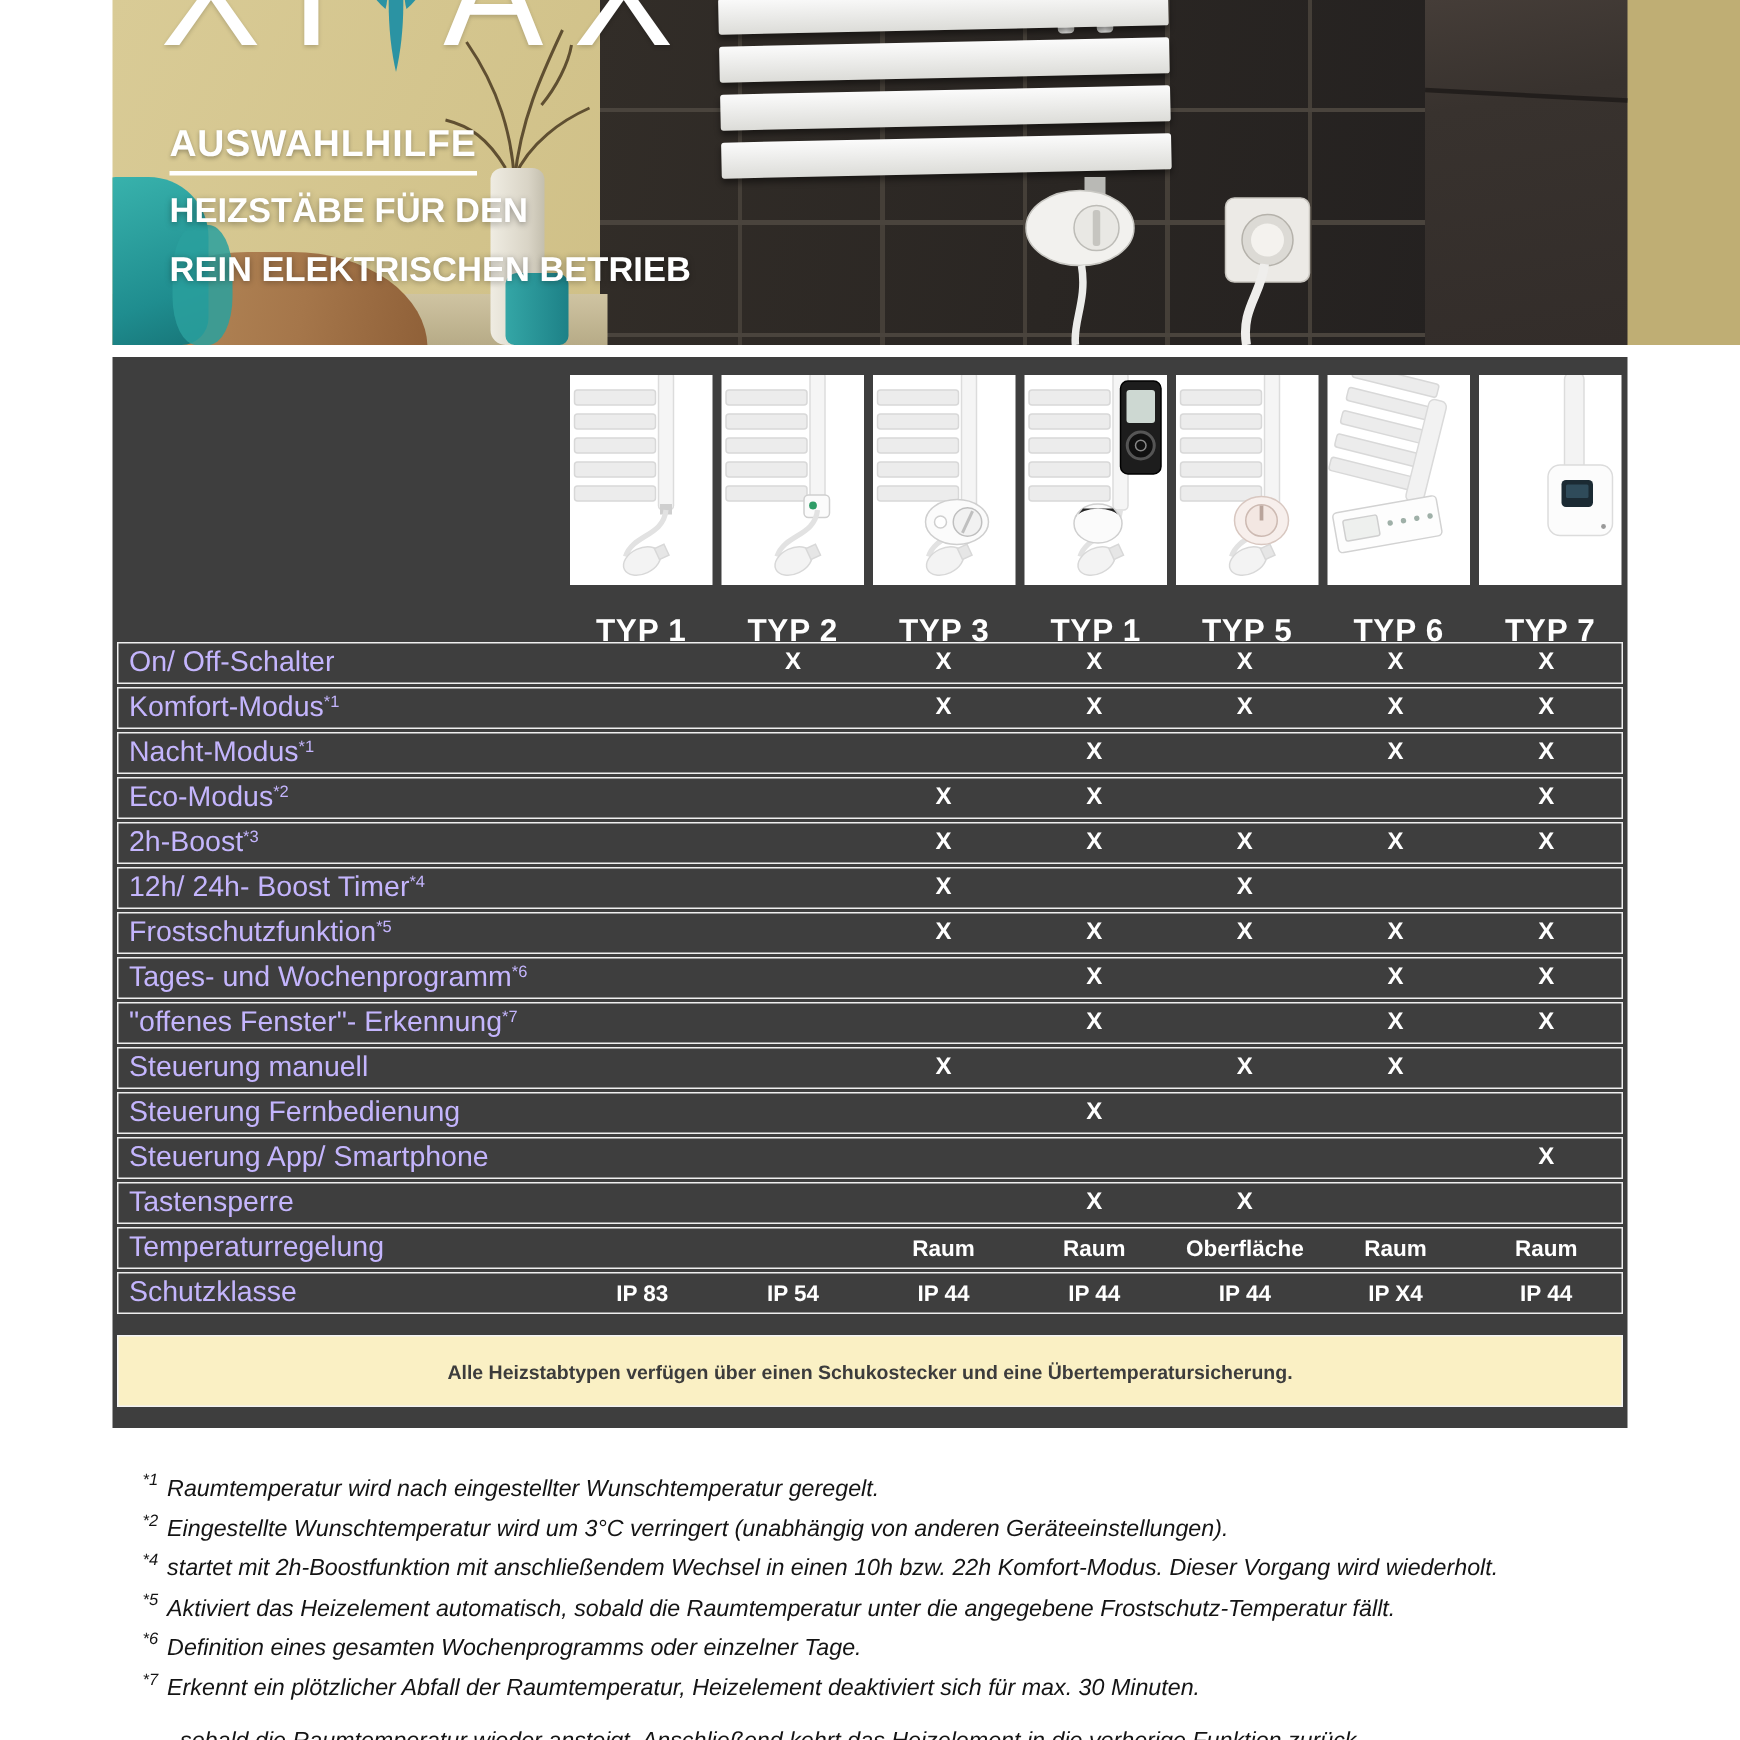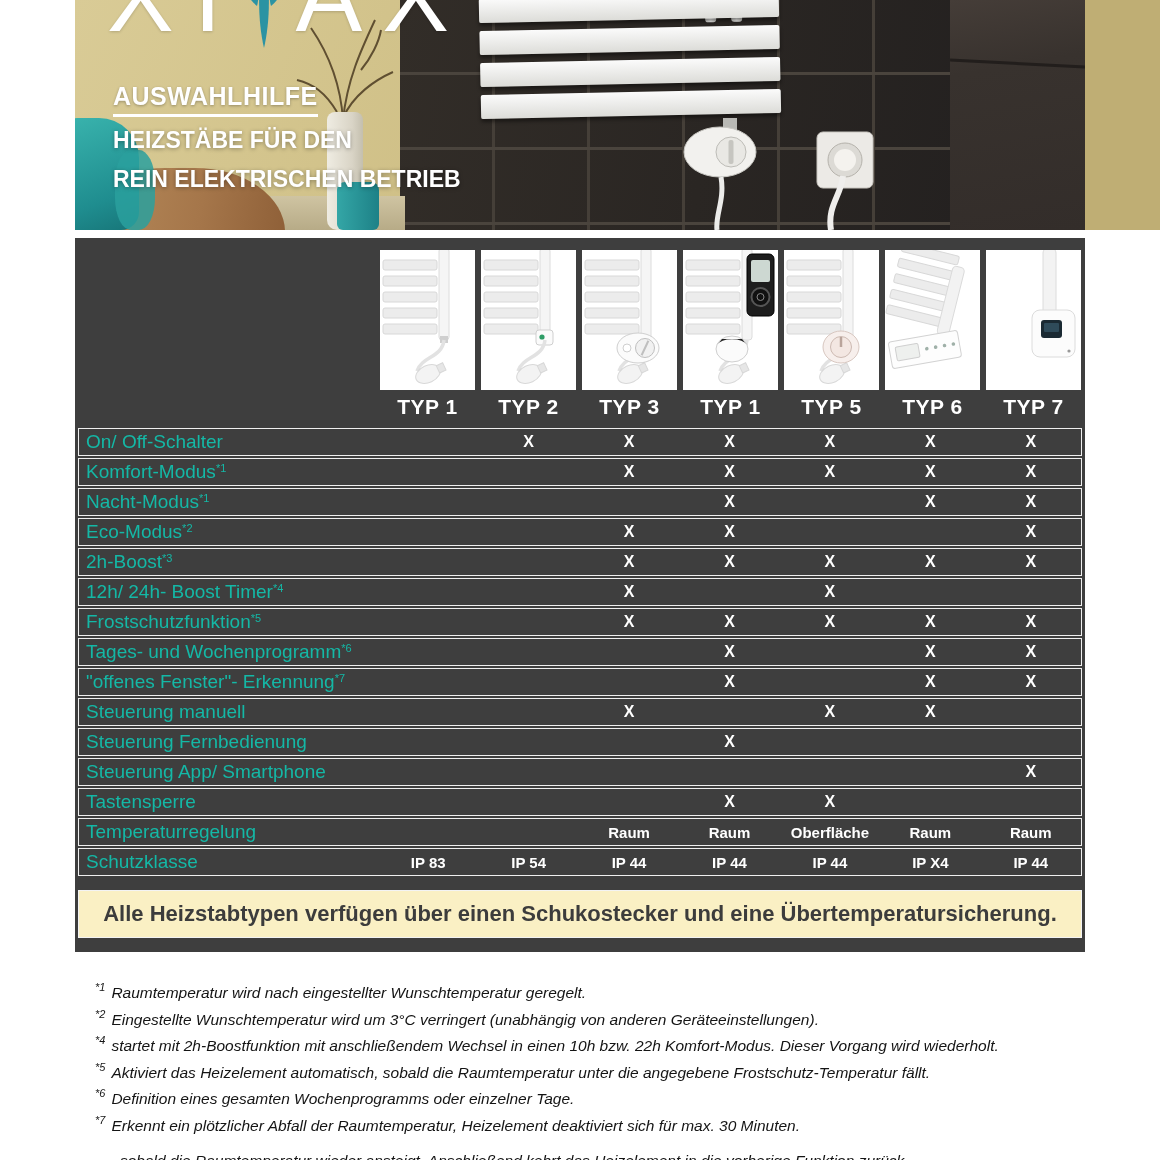--- a/index.html
+++ b/index.html
@@ -40,31 +40,31 @@
            border-bottom:3px solid #fff;padding-bottom:3px;text-shadow:0 1px 3px rgba(0,0,0,.3);}
   .headline{position:absolute;left:38px;top:121px;color:#fff;font-weight:bold;font-size:23px;line-height:39px;
             text-shadow:0 1px 4px rgba(0,0,0,.35);}
 
   
   #dark{position:absolute;left:75px;top:238px;width:1010px;height:714px;background:#3e3e3e;}
   .tiles,.typrow{position:absolute;left:0;width:1010px;display:grid;grid-template-columns:302px repeat(7,101px);}
   .tiles{top:12px;}
   .tile{grid-row:1;justify-self:center;width:95px;height:140px;background:#fff;overflow:hidden;}
   .typrow{top:157px;}
-  .typ{grid-row:1;justify-self:center;align-self:center;color:#fff;font-weight:bold;font-size:21px;letter-spacing:.5px;}
+  .typ{grid-row:1;justify-self:center;align-self:center;color:#fff;font-weight:bold;font-size:21px;letter-spacing:.5px;margin-top:14px;}
   #rows{position:absolute;left:3px;top:190px;width:1004px;}
   .frow{box-sizing:border-box;height:28px;margin-bottom:2px;border:1.5px solid #efefef;
         display:grid;grid-template-columns:299px repeat(7,1fr);align-items:center;}
-  .flabel{color:#14b8a6;font-size:19px;padding-left:7px;white-space:nowrap;}
+  .flabel{color:#c4b5fd;font-size:19px;padding-left:7px;white-space:nowrap;}
   .flabel sup{font-size:11px;vertical-align:6px;letter-spacing:0;}
   .fcell{text-align:center;color:#fff;font-weight:bold;font-size:15px;}
   .fcell.xmark{font-size:16px;}
   .banner{position:absolute;left:3px;top:652px;width:1004px;height:48px;box-sizing:border-box;
           background:#faf0c4;border:1.5px solid #f3f3f3;display:flex;align-items:center;justify-content:center;
-          color:#3c3c3c;font-weight:bold;font-size:22px;}
+          color:#3c3c3c;font-weight:bold;font-size:13px;}
 
   
   #footnotes{position:absolute;left:95px;top:981px;width:990px;color:#141414;}
   .fn{height:26.5px;font-style:italic;font-size:15.5px;white-space:nowrap;}
   .fn .mk{font-size:11px;vertical-align:7px;margin-right:6px;}
   #fncont{position:absolute;left:120px;top:1152px;width:960px;font-style:italic;font-size:15.5px;color:#141414;white-space:nowrap;}
 </style>
 </head>
 <body>
 

